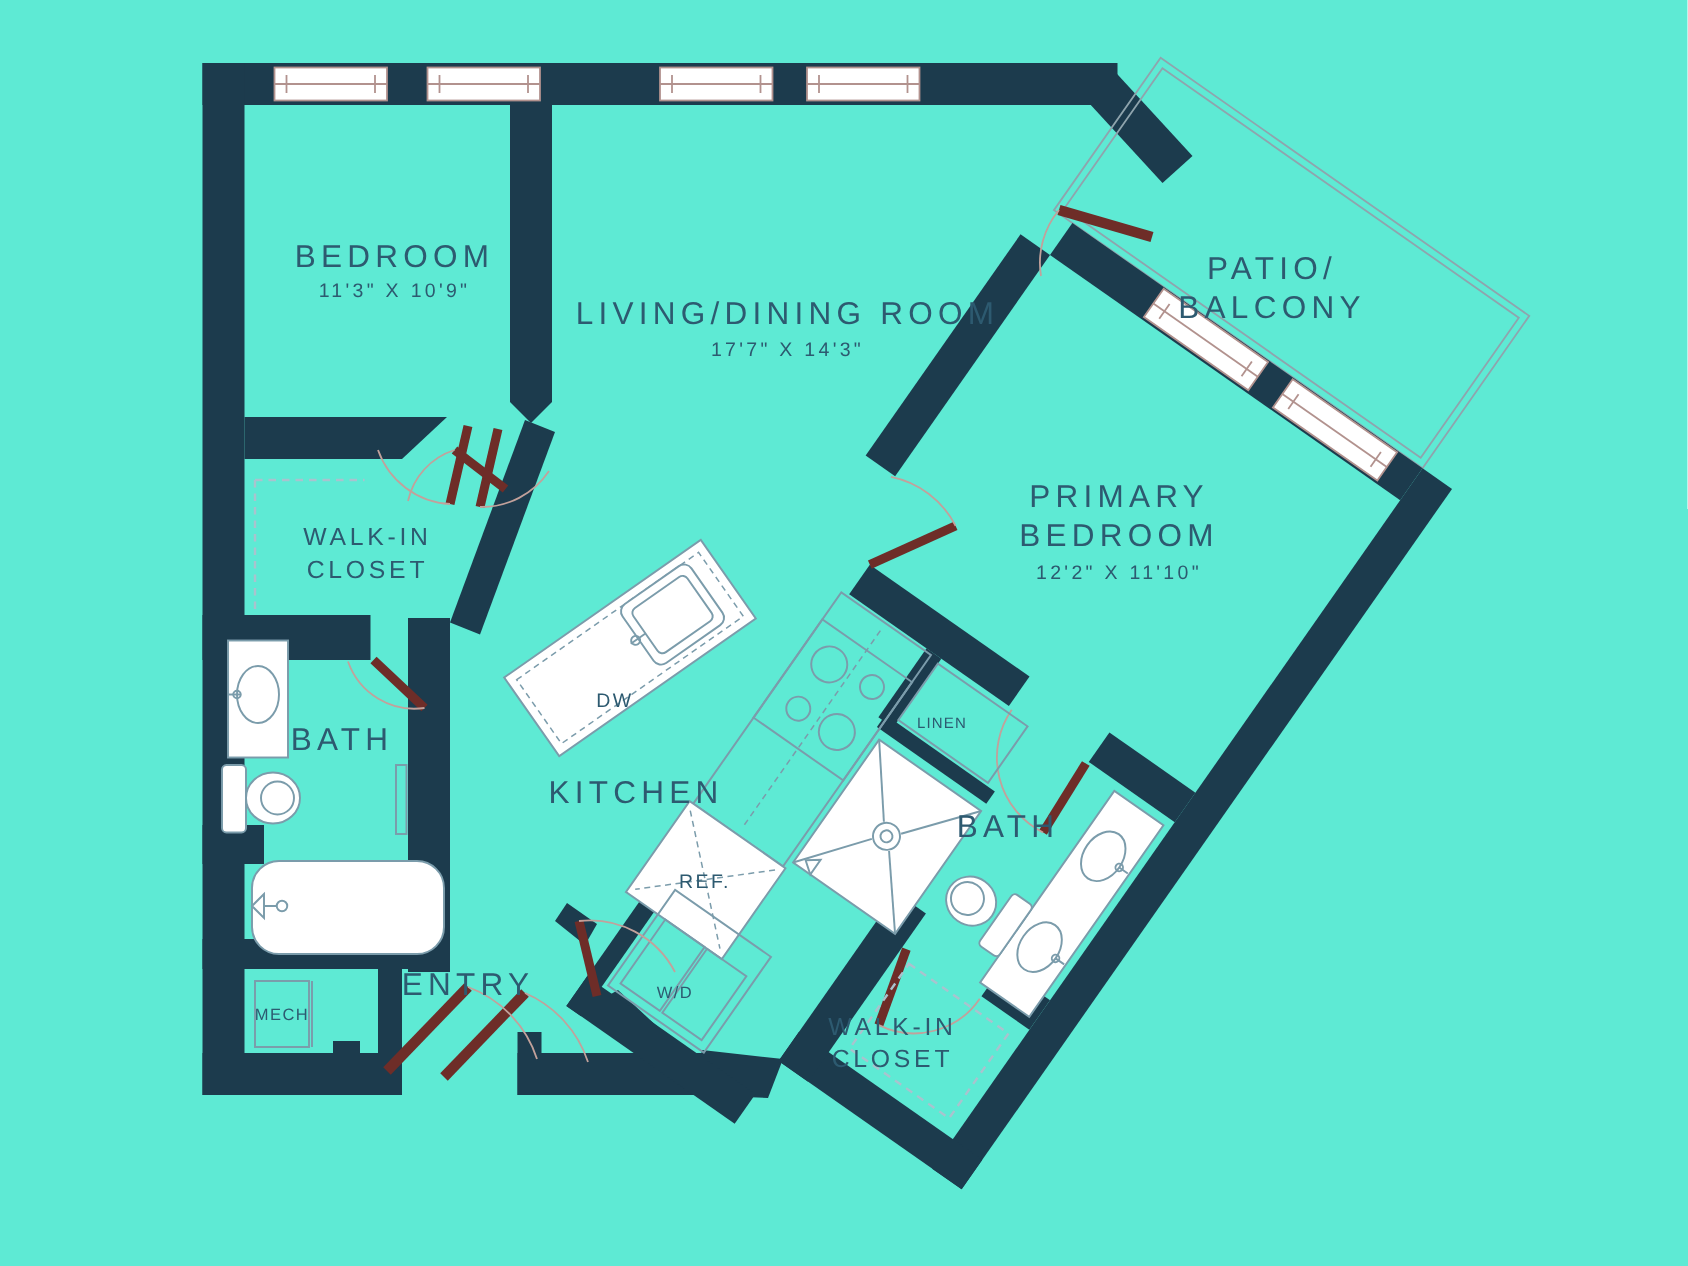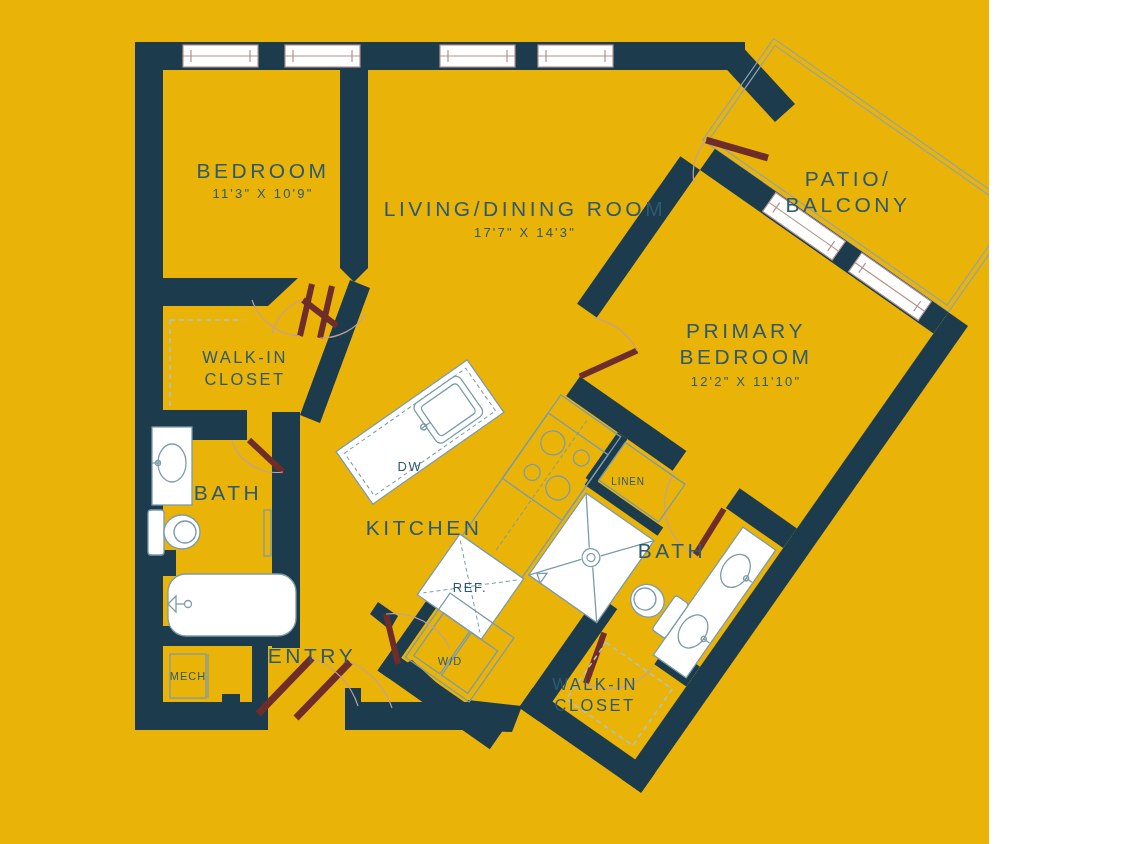--- a/index.html
+++ b/index.html
@@ -1,16 +1,16 @@
 <!DOCTYPE html>
 <html><head>
 <meta charset="utf-8">
 <style>
   html,body{margin:0;padding:0;background:#ffffff;}
-  .plan-wrap{width:989px;height:844px;position:relative;background:#eab308;overflow:hidden;}
+  .plan-wrap{width:1125px;height:844px;position:relative;background:#5eead4;overflow:hidden;}
   svg{display:block;}
   text{font-family:"Liberation Sans",sans-serif;fill:#2d5a70;}
   .lbl-lg{font-size:21px;letter-spacing:3.5px;}
   .lbl-md{font-size:16.5px;letter-spacing:2.5px;}
   .lbl-sm{font-size:13px;letter-spacing:1.6px;}
   .lbl-xs{font-size:11px;letter-spacing:1px;}
   .lbl-xxs{font-size:10px;letter-spacing:0.8px;}
   .dims{font-size:13px;letter-spacing:2.2px;}
   .wall{fill:#1c3b4d;stroke:none;}
   .door{stroke:#6e2d28;stroke-width:7;stroke-linecap:butt;fill:none;}

